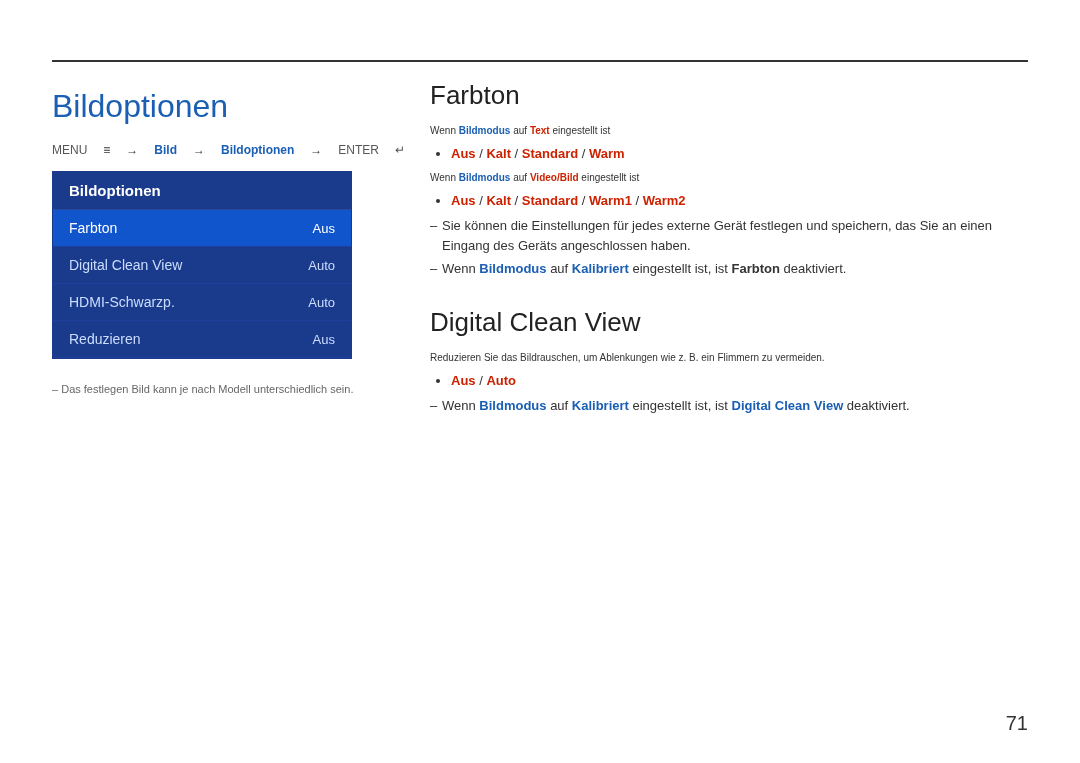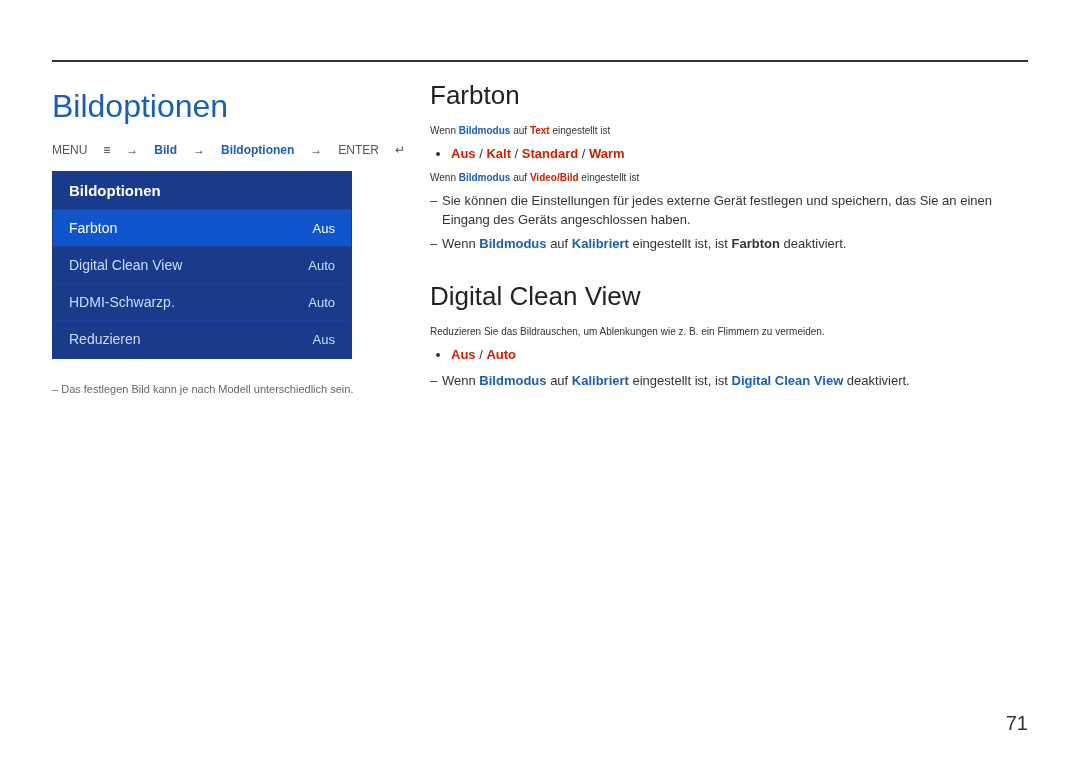--- a/index.html
+++ b/index.html
@@ -224,20 +224,25 @@
     </p>
     <ul>
       <li>
         <span class="red">Aus</span> / <span class="red">Kalt</span> / <span class="red">Standard</span> / <span class="red">Warm</span>
       </li>
     </ul>
 
     <p>
       Wenn <span class="blue">Bildmodus</span> auf <span class="red">Video/Bild</span> eingestellt ist
     </p>
+    <ul>
+      <li>
+        <span class="red">Aus</span> / <span class="red">Kalt</span> / <span class="red">Standard</span> / <span class="red">Warm1</span> / <span class="red">Warm2</span>
+      </li>
+    </ul>
 
     <div class="note-line">
       Sie können die Einstellungen für jedes externe Gerät festlegen und speichern, das Sie an einen Eingang des Geräts angeschlossen haben.
     </div>
     <div class="note-line">
       Wenn <span class="blue">Bildmodus</span> auf <span class="blue">Kalibriert</span> eingestellt ist, ist <strong>Farbton</strong> deaktiviert.
     </div>
   </div>
 
   <div class="section">

